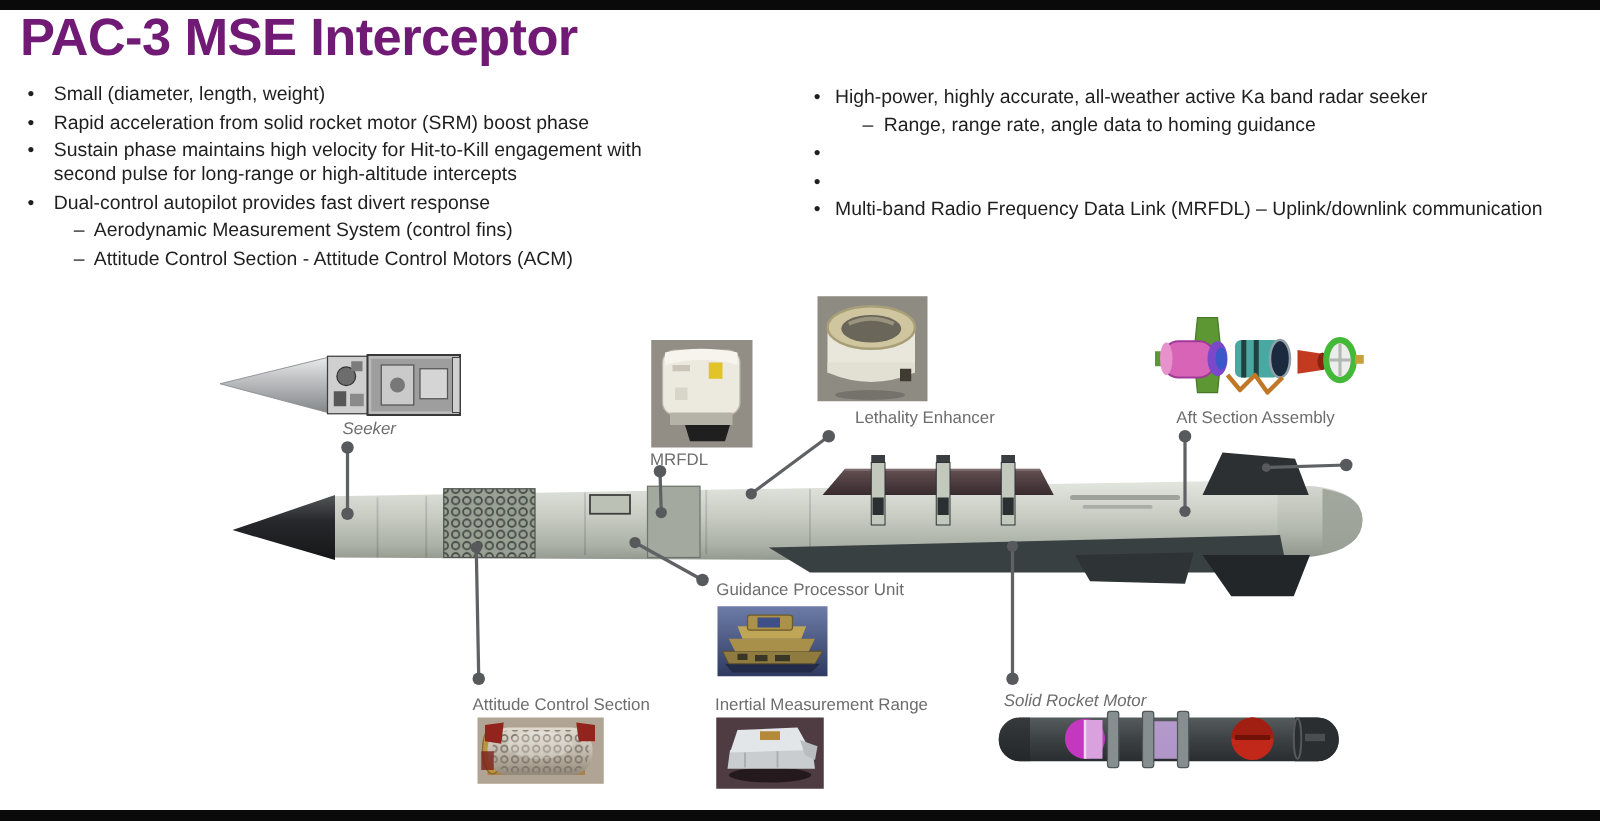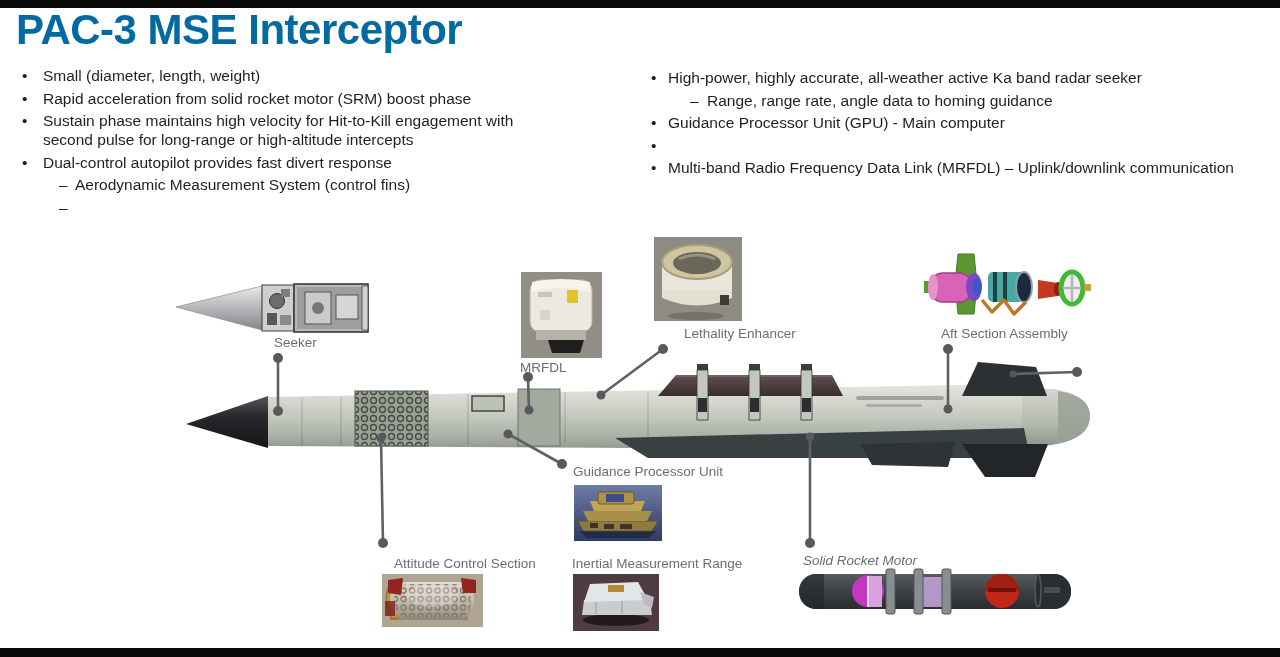--- a/index.html
+++ b/index.html
@@ -2,21 +2,21 @@
 <html><head>
 <meta charset="utf-8">
 <style>
   html,body{margin:0;padding:0;background:#ffffff;}
   .slide{position:relative;width:1280px;height:657px;background:#ffffff;overflow:hidden;
          font-family:"Liberation Sans","DejaVu Sans",sans-serif;}
   .bar{position:absolute;left:0;width:1280px;background:#0a0a0a;}
   .bar.top{top:0;height:8px;}
   .bar.bottom{top:648px;height:9px;}
   .title{position:absolute;left:16px;top:6px;margin:0;font-size:42px;font-weight:bold;
-         color:#0369a1;letter-spacing:-0.5px;}
+         color:#701a75;letter-spacing:-0.5px;}
   .col{position:absolute;font-size:15.5px;color:#1f1f1f;}
   .col-left{left:22px;top:66px;width:520px;}
   .col-right{left:651px;top:68px;width:628px;}
   .li{display:flex;margin-bottom:3.5px;line-height:19px;}
   .li .mk{flex:0 0 21px;}
   .col-right .li .mk{flex:0 0 17px;}
   .li.sub{margin-left:37px;}
   .li.sub .mk{flex:0 0 16px;}
   .col-right .li.sub{margin-left:39px;}
   .col-right .li.sub .mk{flex:0 0 17px;}
@@ -48,35 +48,35 @@
     <div class="li">
       <span class="mk">•</span>
       <span>Dual-control autopilot provides fast divert response</span>
     </div>
     <div class="li sub">
       <span class="mk">–</span>
       <span>Aerodynamic Measurement System (control fins)</span>
     </div>
     <div class="li sub">
       <span class="mk">–</span>
+      <span>Attitude Control Section - Attitude Control Motors (ACM)</span>
     </div>
   </div>
 
   <div class="col col-right">
     <div class="li">
       <span class="mk">•</span>
       <span>High-power, highly accurate, all-weather active Ka band radar seeker</span>
     </div>
     <div class="li sub">
       <span class="mk">–</span>
       <span>Range, range rate, angle data to homing guidance</span>
     </div>
     <div class="li">
       <span class="mk">•</span>
-      <span>Guidance Processor Unit (GPU) - Main computer</span>
     </div>
     <div class="li">
       <span class="mk">•</span>
     </div>
     <div class="li">
       <span class="mk">•</span>
       <span>Multi-band Radio Frequency Data Link (MRFDL) – Uplink/downlink communication</span>
     </div>
   </div>
 
@@ -334,23 +334,23 @@
       <rect x="942" y="569" width="9" height="45" rx="2" fill="#868e90" stroke="#4e5658" stroke-width="1"></rect>
       <circle cx="1002" cy="591" r="17" fill="#c2281a"></circle>
       <path d="M985,591 a17,17 0 0 1 34,0 Z" fill="#a01e12"></path>
       <rect x="988" y="588" width="28" height="4" fill="#701208"></rect>
       <path d="M1036,574 l18,0 a17,17 0 0 1 17,17 a17,17 0 0 1 -17,18 l-18,0 Z" fill="#2b2e30"></path>
       <ellipse cx="1038" cy="591" rx="3" ry="16" fill="none" stroke="#55595b" stroke-width="1.5"></ellipse>
       <rect x="1044" y="587" width="16" height="6" fill="#4a4e50"></rect>
     </g>
   </svg>
 
-  <div class="lbl" style="left:274px;top:334px;">Seeker</div>
+  <div class="lbl" style="left:274px;top:334px;font-style:italic;">Seeker</div>
   <div class="lbl" style="left:520px;top:359px;">MRFDL</div>
   <div class="lbl" style="left:684px;top:325px;">Lethality Enhancer</div>
   <div class="lbl" style="left:941px;top:325px;">Aft Section Assembly</div>
   <div class="lbl" style="left:573px;top:463px;">Guidance Processor Unit</div>
-  <div class="lbl" style="left:394px;top:555px;">Attitude Control Section</div>
+  <div class="lbl" style="left:378px;top:555px;">Attitude Control Section</div>
   <div class="lbl" style="left:572px;top:555px;">Inertial Measurement Range</div>
   <div class="lbl" style="left:803px;top:552px;font-style:italic;">Solid Rocket Motor</div>
 
   <div class="bar bottom"></div>
 </div>
 
 </body></html>

